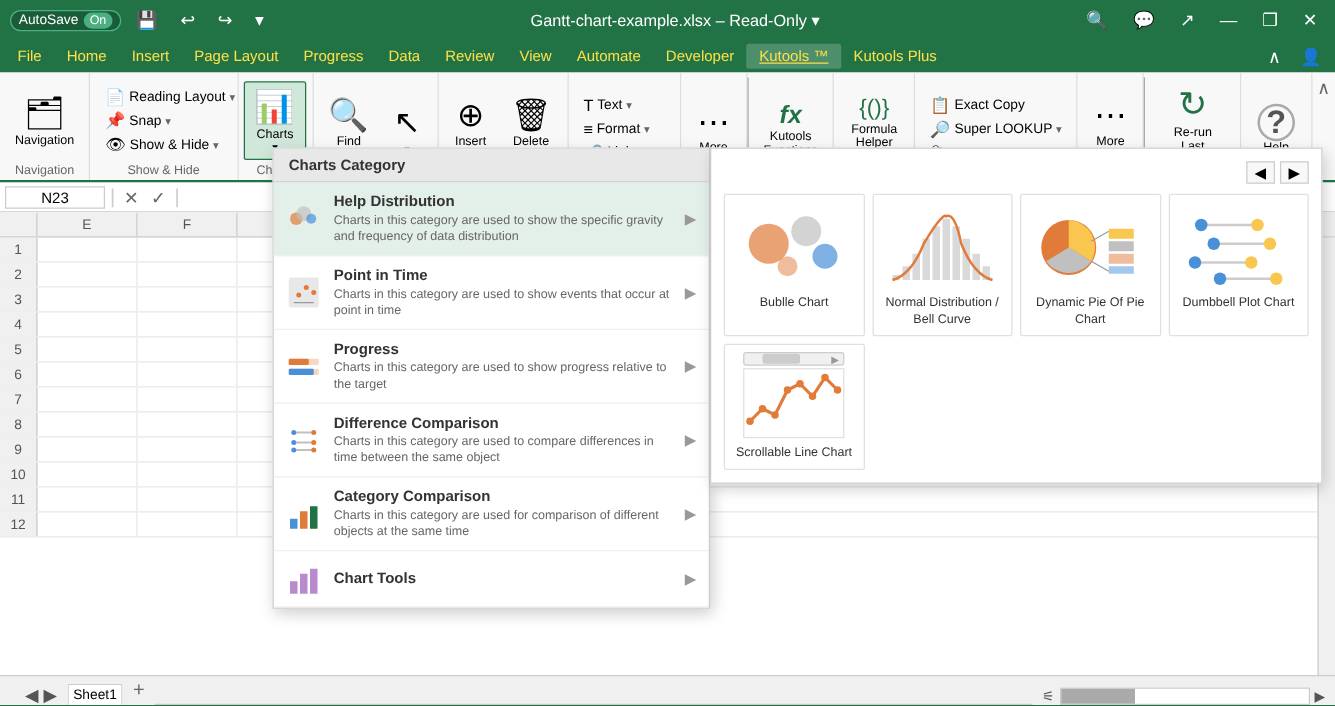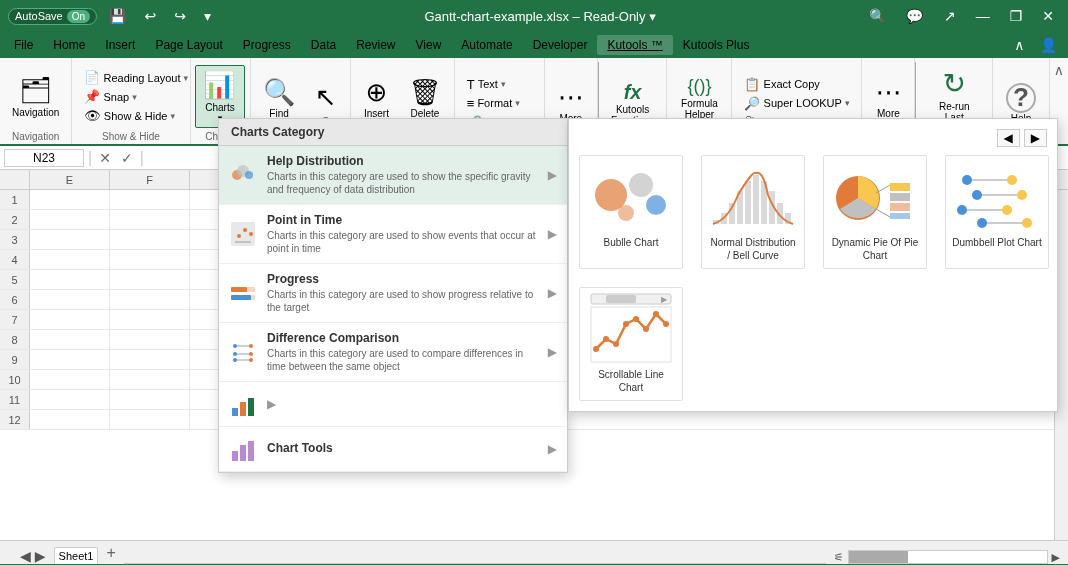--- a/index.html
+++ b/index.html
@@ -31,21 +31,21 @@
 
     
     .menu-bar {
       background: #217346;
       height: 26px;
       display: flex;
       align-items: center;
       padding: 0 4px;
     }
     .menu-item {
-      color: #000000;
+      color: #fde047;
       padding: 3px 10px;
       cursor: pointer;
       font-size: 12px;
       border-radius: 2px;
     }
     .menu-item:hover, .menu-item.active { background: rgba(255,255,255,0.2); }
     .menu-item.kutools { text-decoration: underline; }
 
     
     .formula-bar {
@@ -155,21 +155,21 @@
     .charts-panel-nav {
       display: flex;
       justify-content: flex-end;
       gap: 4px;
       margin-bottom: 8px;
     }
     .charts-panel-nav-btn { border: 1px solid #ccc; background: #f8f8f8; cursor: pointer; padding: 1px 6px; font-size: 12px; }
     .charts-grid {
       display: grid;
       grid-template-columns: repeat(4, 1fr);
-      gap: 18px;
+      gap: 6px;
     }
     .chart-item {
       border: 1px solid #e0e0e0;
       padding: 6px;
       cursor: pointer;
       text-align: center;
       border-radius: 2px;
     }
     .chart-item-visual { height: 70px; display: flex; align-items: center; justify-content: center; margin-bottom: 4px; }
     .chart-item-label { font-size: 10px; color: #333; line-height: 1.3; }
@@ -645,20 +645,24 @@
       <div class="chart-category-arrow">▶</div>
     </div>
 
     <div class="chart-category">
       <div class="chart-category-icon">
         <svg width="28" height="28" viewBox="0 0 28 28">
           <rect x="3" y="18" width="6" height="8" fill="#4a90d9"></rect>
           <rect x="11" y="12" width="6" height="14" fill="#e07b39"></rect>
           <rect x="19" y="8" width="6" height="18" fill="#217346"></rect>
         </svg>
+      </div>
+      <div class="chart-category-text">
+        <div class="chart-category-name">Category Comparison</div>
+        <div class="chart-category-desc">Charts in this category are used for comparison of different objects at the same time</div>
       </div>
       <div class="chart-category-arrow">▶</div>
     </div>
 
     <div class="chart-category">
       <div class="chart-category-icon">
         <svg width="28" height="28" viewBox="0 0 28 28">
           <rect x="3" y="16" width="6" height="10" fill="#9b59b6" opacity="0.7"></rect>
           <rect x="11" y="10" width="6" height="16" fill="#9b59b6" opacity="0.7"></rect>
           <rect x="19" y="6" width="6" height="20" fill="#9b59b6" opacity="0.7"></rect>

